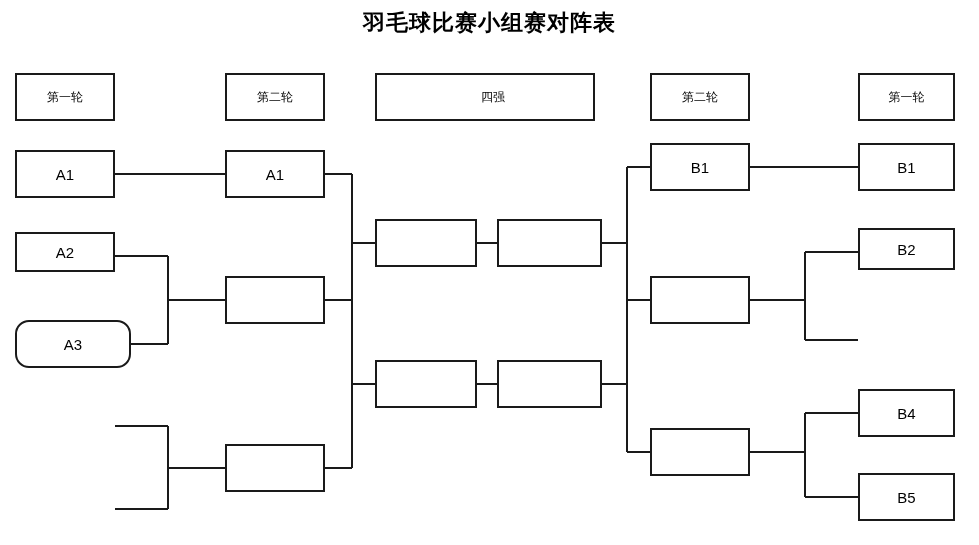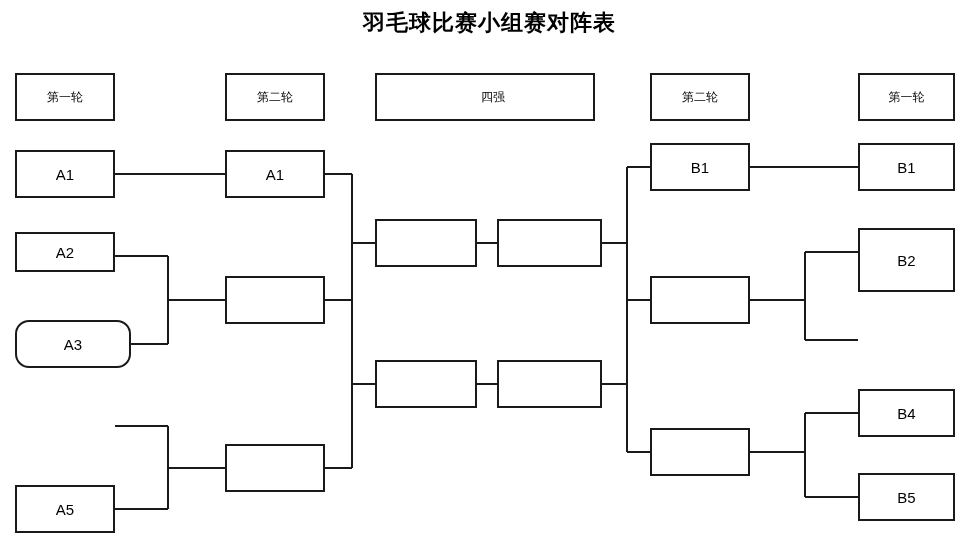--- a/index.html
+++ b/index.html
@@ -120,34 +120,33 @@
 
   <div class="bx header" style="left:15px;  top:73px;  width:100px; height:48px;">第一轮</div>
   <div class="bx header" style="left:225px; top:73px;  width:100px; height:48px;">第二轮</div>
   <div class="bx header" style="left:375px; top:73px;  width:220px; height:48px;padding-left:16px;">四强</div>
   <div class="bx header" style="left:650px; top:73px;  width:100px; height:48px;">第二轮</div>
   <div class="bx header" style="left:858px; top:73px;  width:97px;  height:48px;">第一轮</div>
 
   <div class="bx" style="left:15px; top:150px; width:100px; height:48px;">A1</div>
   <div class="bx" style="left:15px; top:232px; width:100px; height:40px;">A2</div>
   <div class="bx" style="left:15px; top:320px; width:116px; height:48px;border-radius:14px;">A3</div>
-  <div class="bx" style="left:15px; top:485px; width:100px; height:48px;">A5</div>
 
   <div class="bx" style="left:225px; top:150px; width:100px; height:48px;">A1</div>
   <div class="bx" style="left:225px; top:276px; width:100px; height:48px;"></div>
   <div class="bx" style="left:225px; top:444px; width:100px; height:48px;"></div>
 
   <div class="bx" style="left:375px; top:219px; width:102px; height:48px;"></div>
   <div class="bx" style="left:375px; top:360px; width:102px; height:48px;"></div>
 
   <div class="bx" style="left:497px; top:219px; width:105px; height:48px;"></div>
   <div class="bx" style="left:497px; top:360px; width:105px; height:48px;"></div>
 
   <div class="bx" style="left:650px; top:143px; width:100px; height:48px;">B1</div>
   <div class="bx" style="left:650px; top:276px; width:100px; height:48px;"></div>
   <div class="bx" style="left:650px; top:428px; width:100px; height:48px;"></div>
 
   <div class="bx" style="left:858px; top:143px; width:97px; height:48px;">B1</div>
-  <div class="bx" style="left:858px; top:228px; width:97px; height:64px;">B2</div>
+  <div class="bx" style="left:858px; top:228px; width:97px; height:42px;">B2</div>
   <div class="bx" style="left:858px; top:389px; width:97px; height:48px;">B4</div>
   <div class="bx" style="left:858px; top:473px; width:97px; height:48px;">B5</div>
 
 </div>
 
 </body></html>

